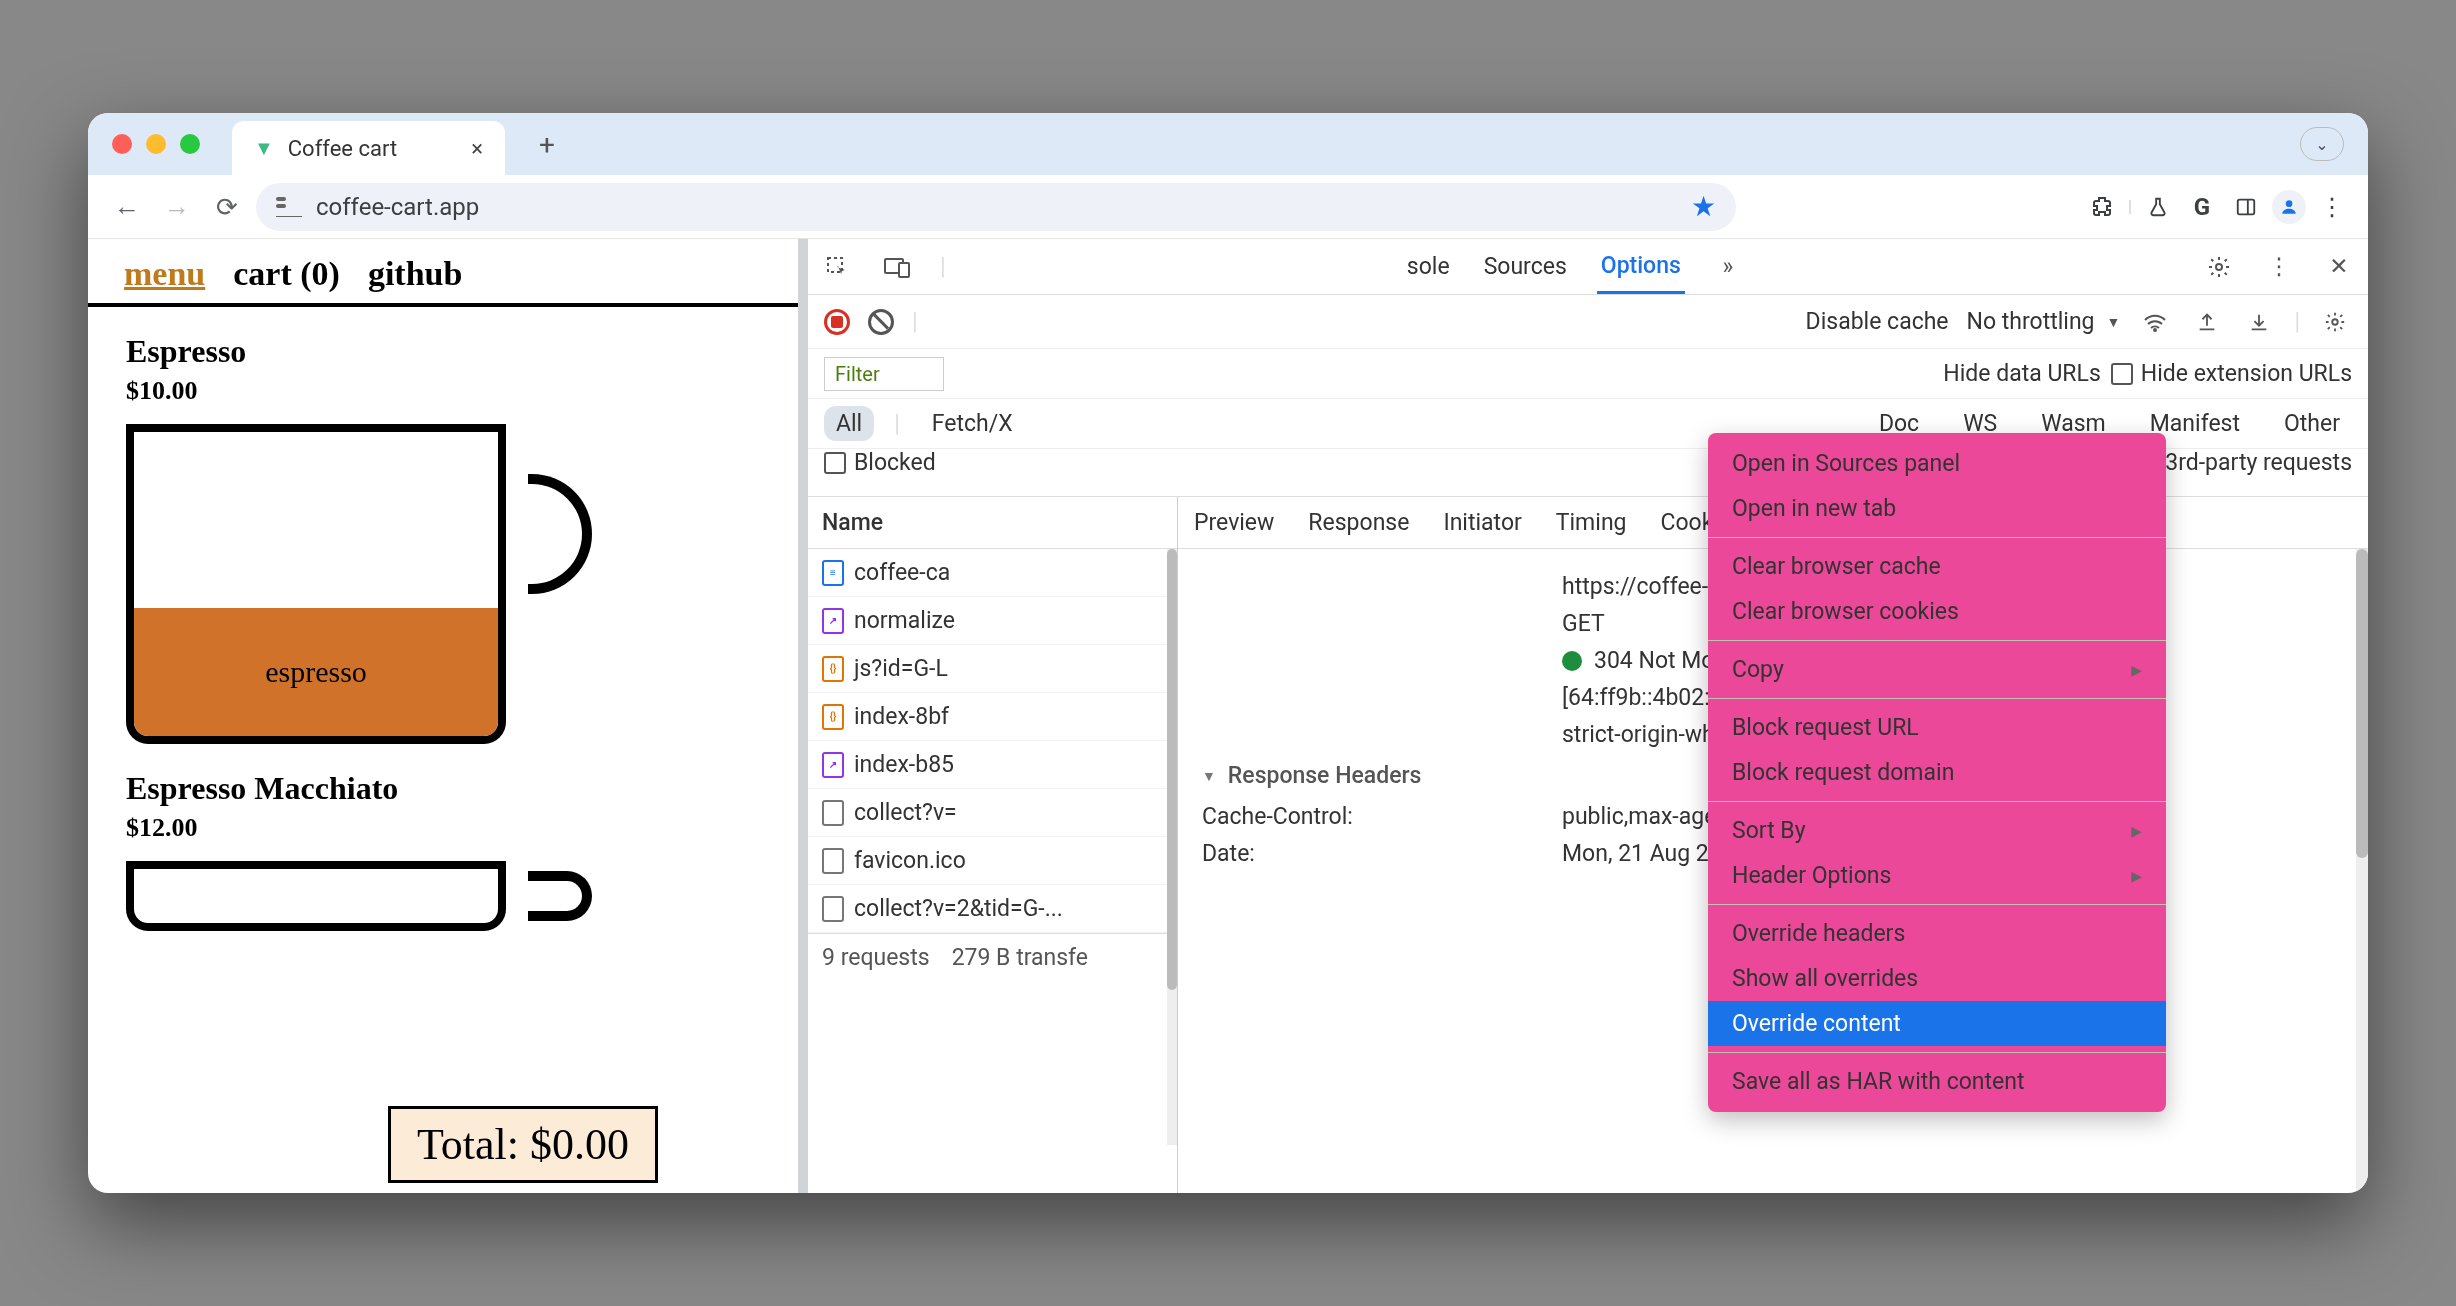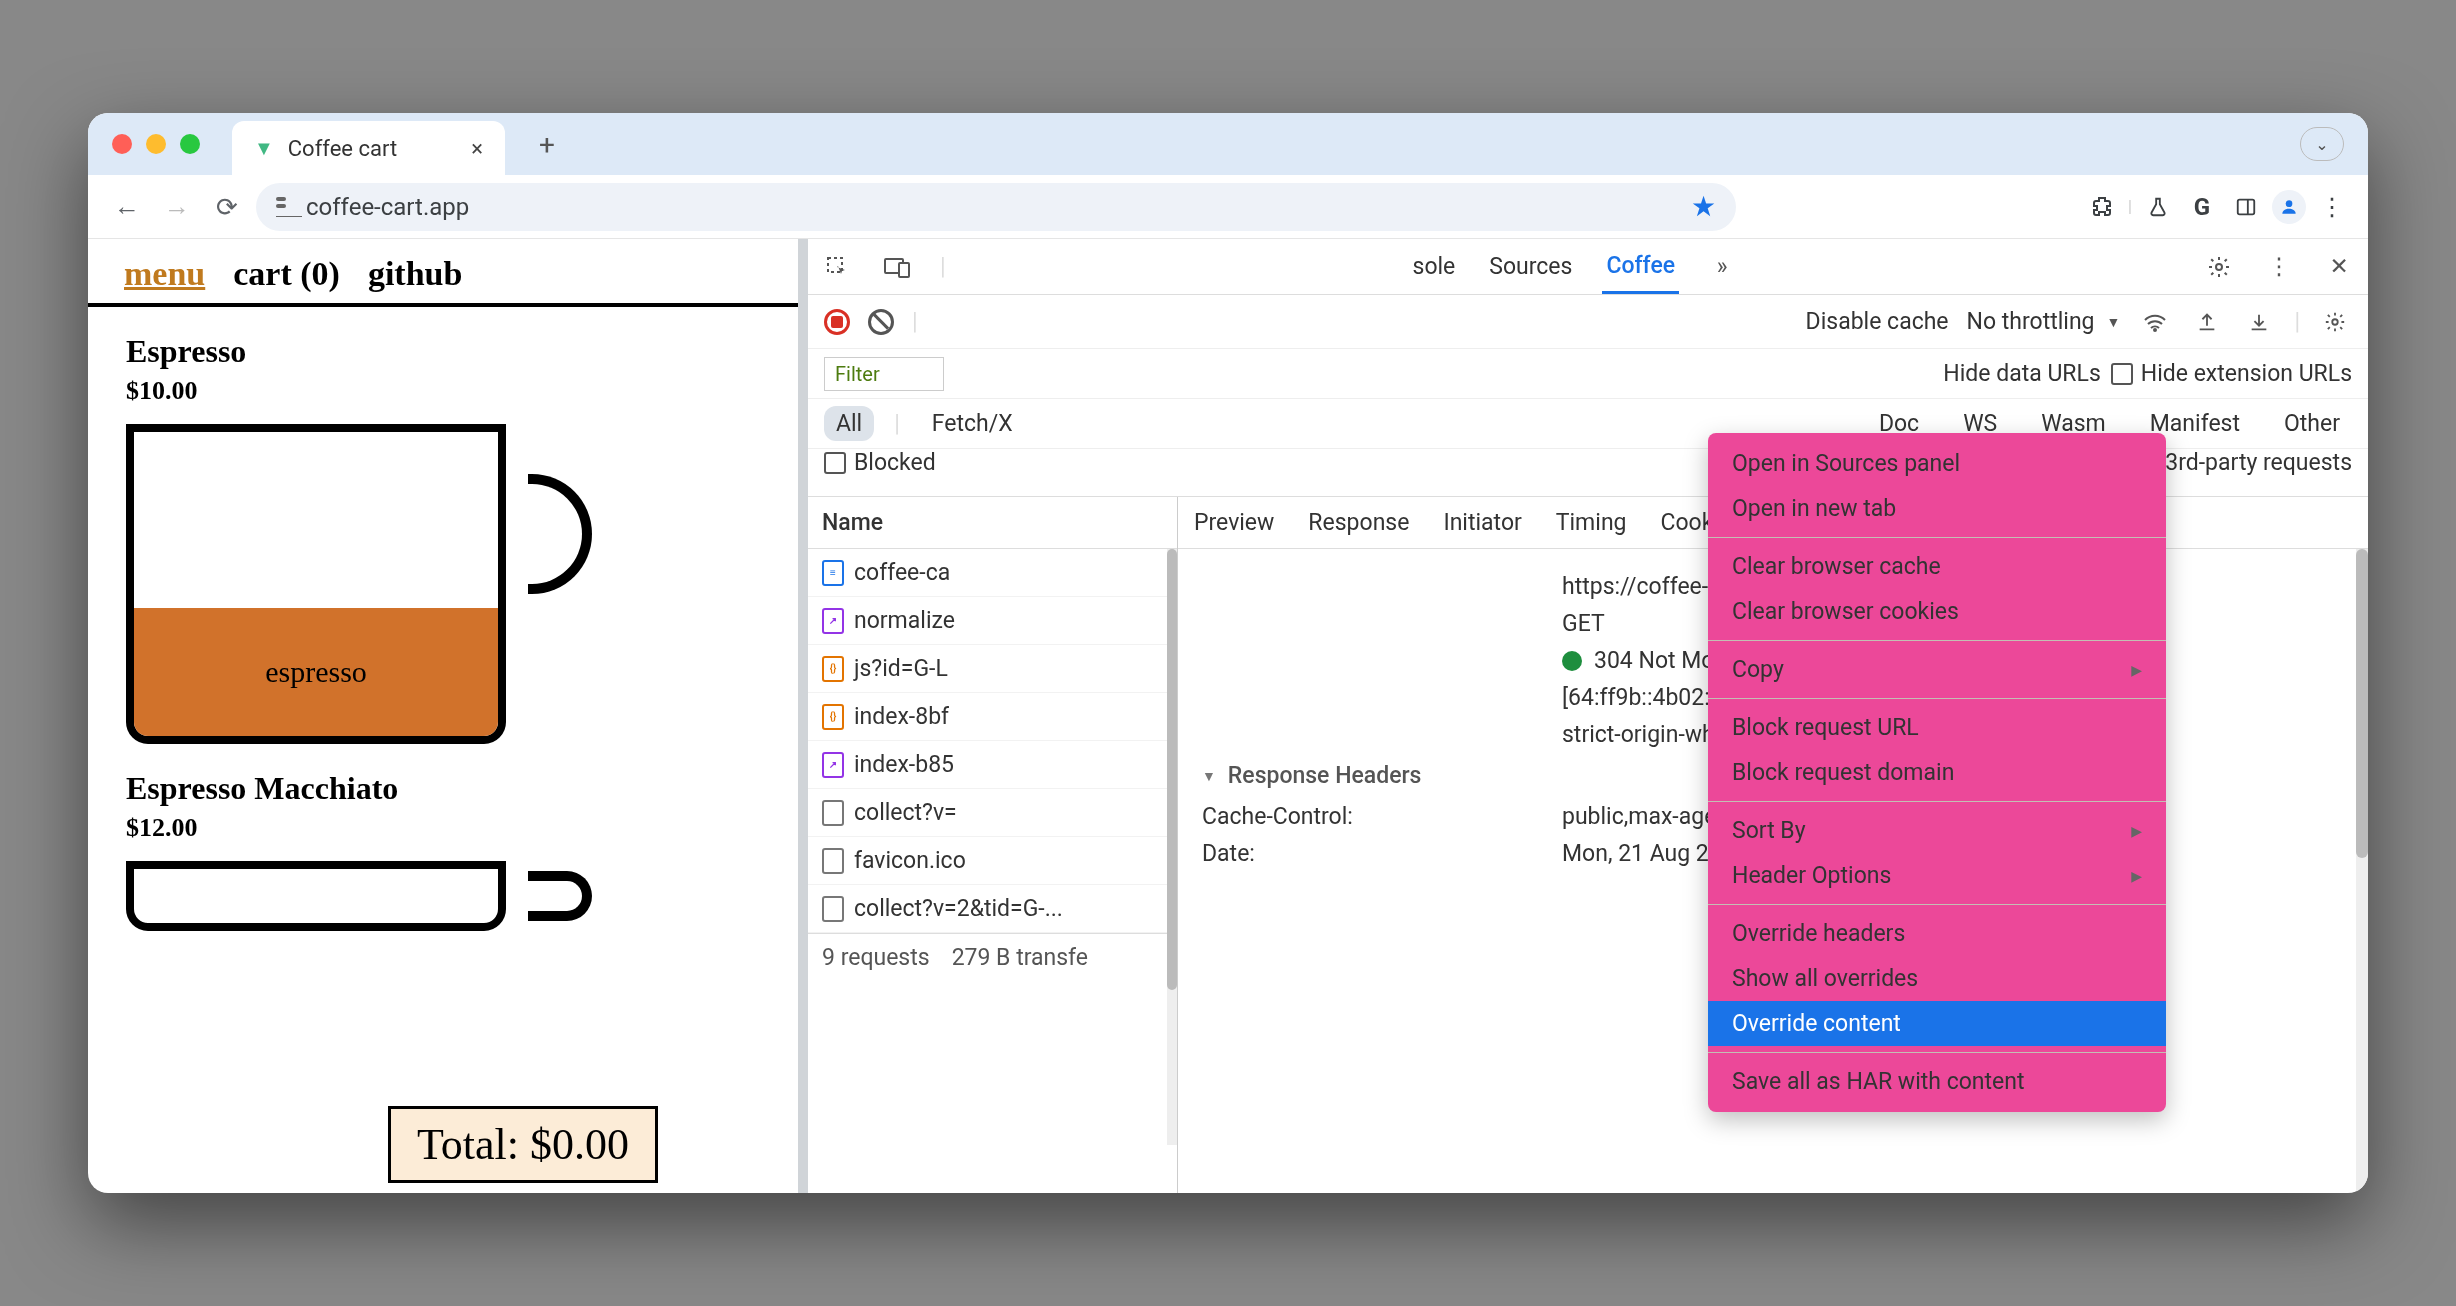--- a/index.html
+++ b/index.html
@@ -83,21 +83,21 @@
   .nav-btn.disabled { color: #bbb; }
   .omnibox {
     flex: 0 0 auto;
     width: 1480px;
     height: 48px;
     background: #eef2f8;
     border-radius: 24px;
     display: flex;
     align-items: center;
     padding: 0 20px;
-    gap: 4px;
+    gap: 14px;
     color: #3c4043;
     font-size: 24px;
   }
   .site-icon {
     width: 26px; height: 20px;
     border-bottom: 1px solid #666;
     position: relative;
     display: flex; flex-direction: column; gap: 3px;
   }
   .site-icon::before, .site-icon::after {
@@ -553,21 +553,21 @@
         <div class="dt-icon-btn">
           <svg width="28" height="22" viewBox="0 0 28 22" fill="none" stroke="#555" stroke-width="2">
               <rect x="2" y="3" width="18" height="14" rx="1"></rect>
               <rect x="16" y="7" width="10" height="14" rx="1" fill="#fff"></rect>
             </svg>
         </div>
         <span style="color:#ddd">|</span>
         <div style="flex:1"></div>
         <div class="dt-tab">sole</div>
         <div class="dt-tab">Sources</div>
-        <div class="dt-tab active">Coffee</div>
+        <div class="dt-tab active">Options</div>
         <div class="dt-icon-btn">»</div>
         <div class="dt-tabs-spacer"></div>
         <div class="dt-icon-btn">
           <svg width="24" height="24" viewBox="0 0 24 24" fill="none" stroke="#555" stroke-width="2">
               <circle cx="12" cy="12" r="3"></circle>
               <path d="M12 2v3M12 19v3M4.2 4.2l2.1 2.1M17.7 17.7l2.1 2.1M2 12h3M19 12h3M4.2 19.8l2.1-2.1M17.7 6.3l2.1-2.1"></path>
             </svg>
         </div>
         <div class="dt-icon-btn">⋮</div>
         <div class="dt-icon-btn">✕</div>

